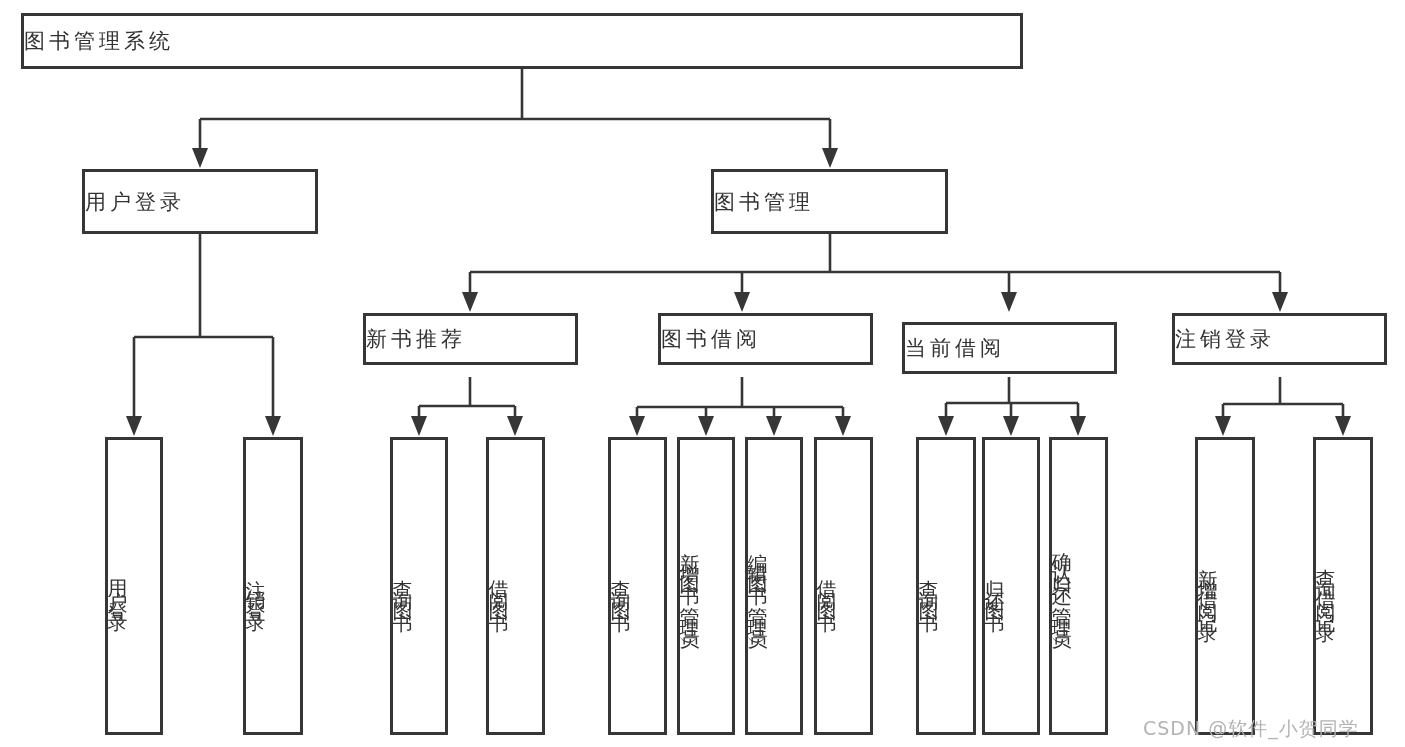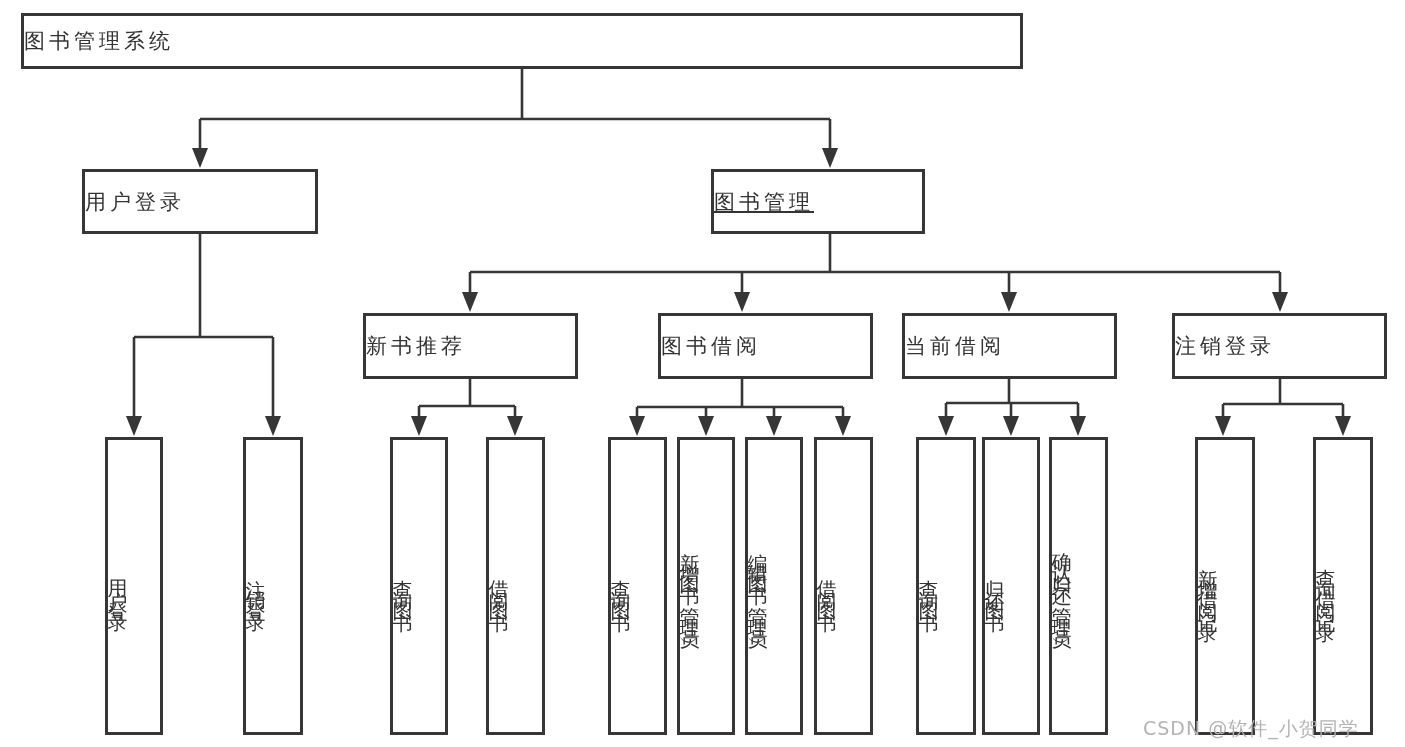--- a/index.html
+++ b/index.html
@@ -26,21 +26,21 @@
     background: var(--background);
     display: flex; align-items: center; 
     color: var(--text);
     z-index: 1;
   }
   .node.h .lbl {
     font-size: 21px; letter-spacing: 4px; white-space: nowrap;
     color: var(--text);
   }
   .node.l2 { top: 169px; height: 65px; }
-  .node.l3 { top: 313px; height: 66px; width: 215px; }
+  .node.l3 { top: 313px; height: 52px; width: 215px; }
   .node.v  { top: 437px; height: 298px; }
   .node.v .lbl {
     writing-mode: vertical-rl;
     text-orientation: mixed;
     font-size: 20px;
     letter-spacing: 11px;
     line-height: 1;
     color: var(--text);
   }
   .watermark {
@@ -120,31 +120,31 @@
     </g>
   </svg>
 
   <div class="node h" style="left:21px; top:13px; width:1002px; height:56px;">
     <span class="lbl">图书管理系统</span>
   </div>
 
   <div class="node h l2" style="left:82px; width:236px;">
     <span class="lbl">用户登录</span>
   </div>
-  <div class="node h l2" style="left:711px; width:214px;text-decoration:underline;">
+  <div class="node h l2" style="left:711px; width:237px;">
     <span class="lbl">图书管理</span>
   </div>
 
   <div class="node h l3" style="left:363px;">
     <span class="lbl">新书推荐</span>
   </div>
   <div class="node h l3" style="left:634px;margin-left:24px;">
     <span class="lbl">图书借阅</span>
   </div>
-  <div class="node h l3" style="left:902px;">
+  <div class="node h l3" style="left:902px;margin-top:9px;">
     <span class="lbl">当前借阅</span>
   </div>
   <div class="node h l3" style="left:1172px;">
     <span class="lbl">注销登录</span>
   </div>
 
   <div class="node v" style="left:105px; width:58px;">
     <span class="lbl">用户登录</span>
   </div>
   <div class="node v" style="left:243px; width:60px;">

